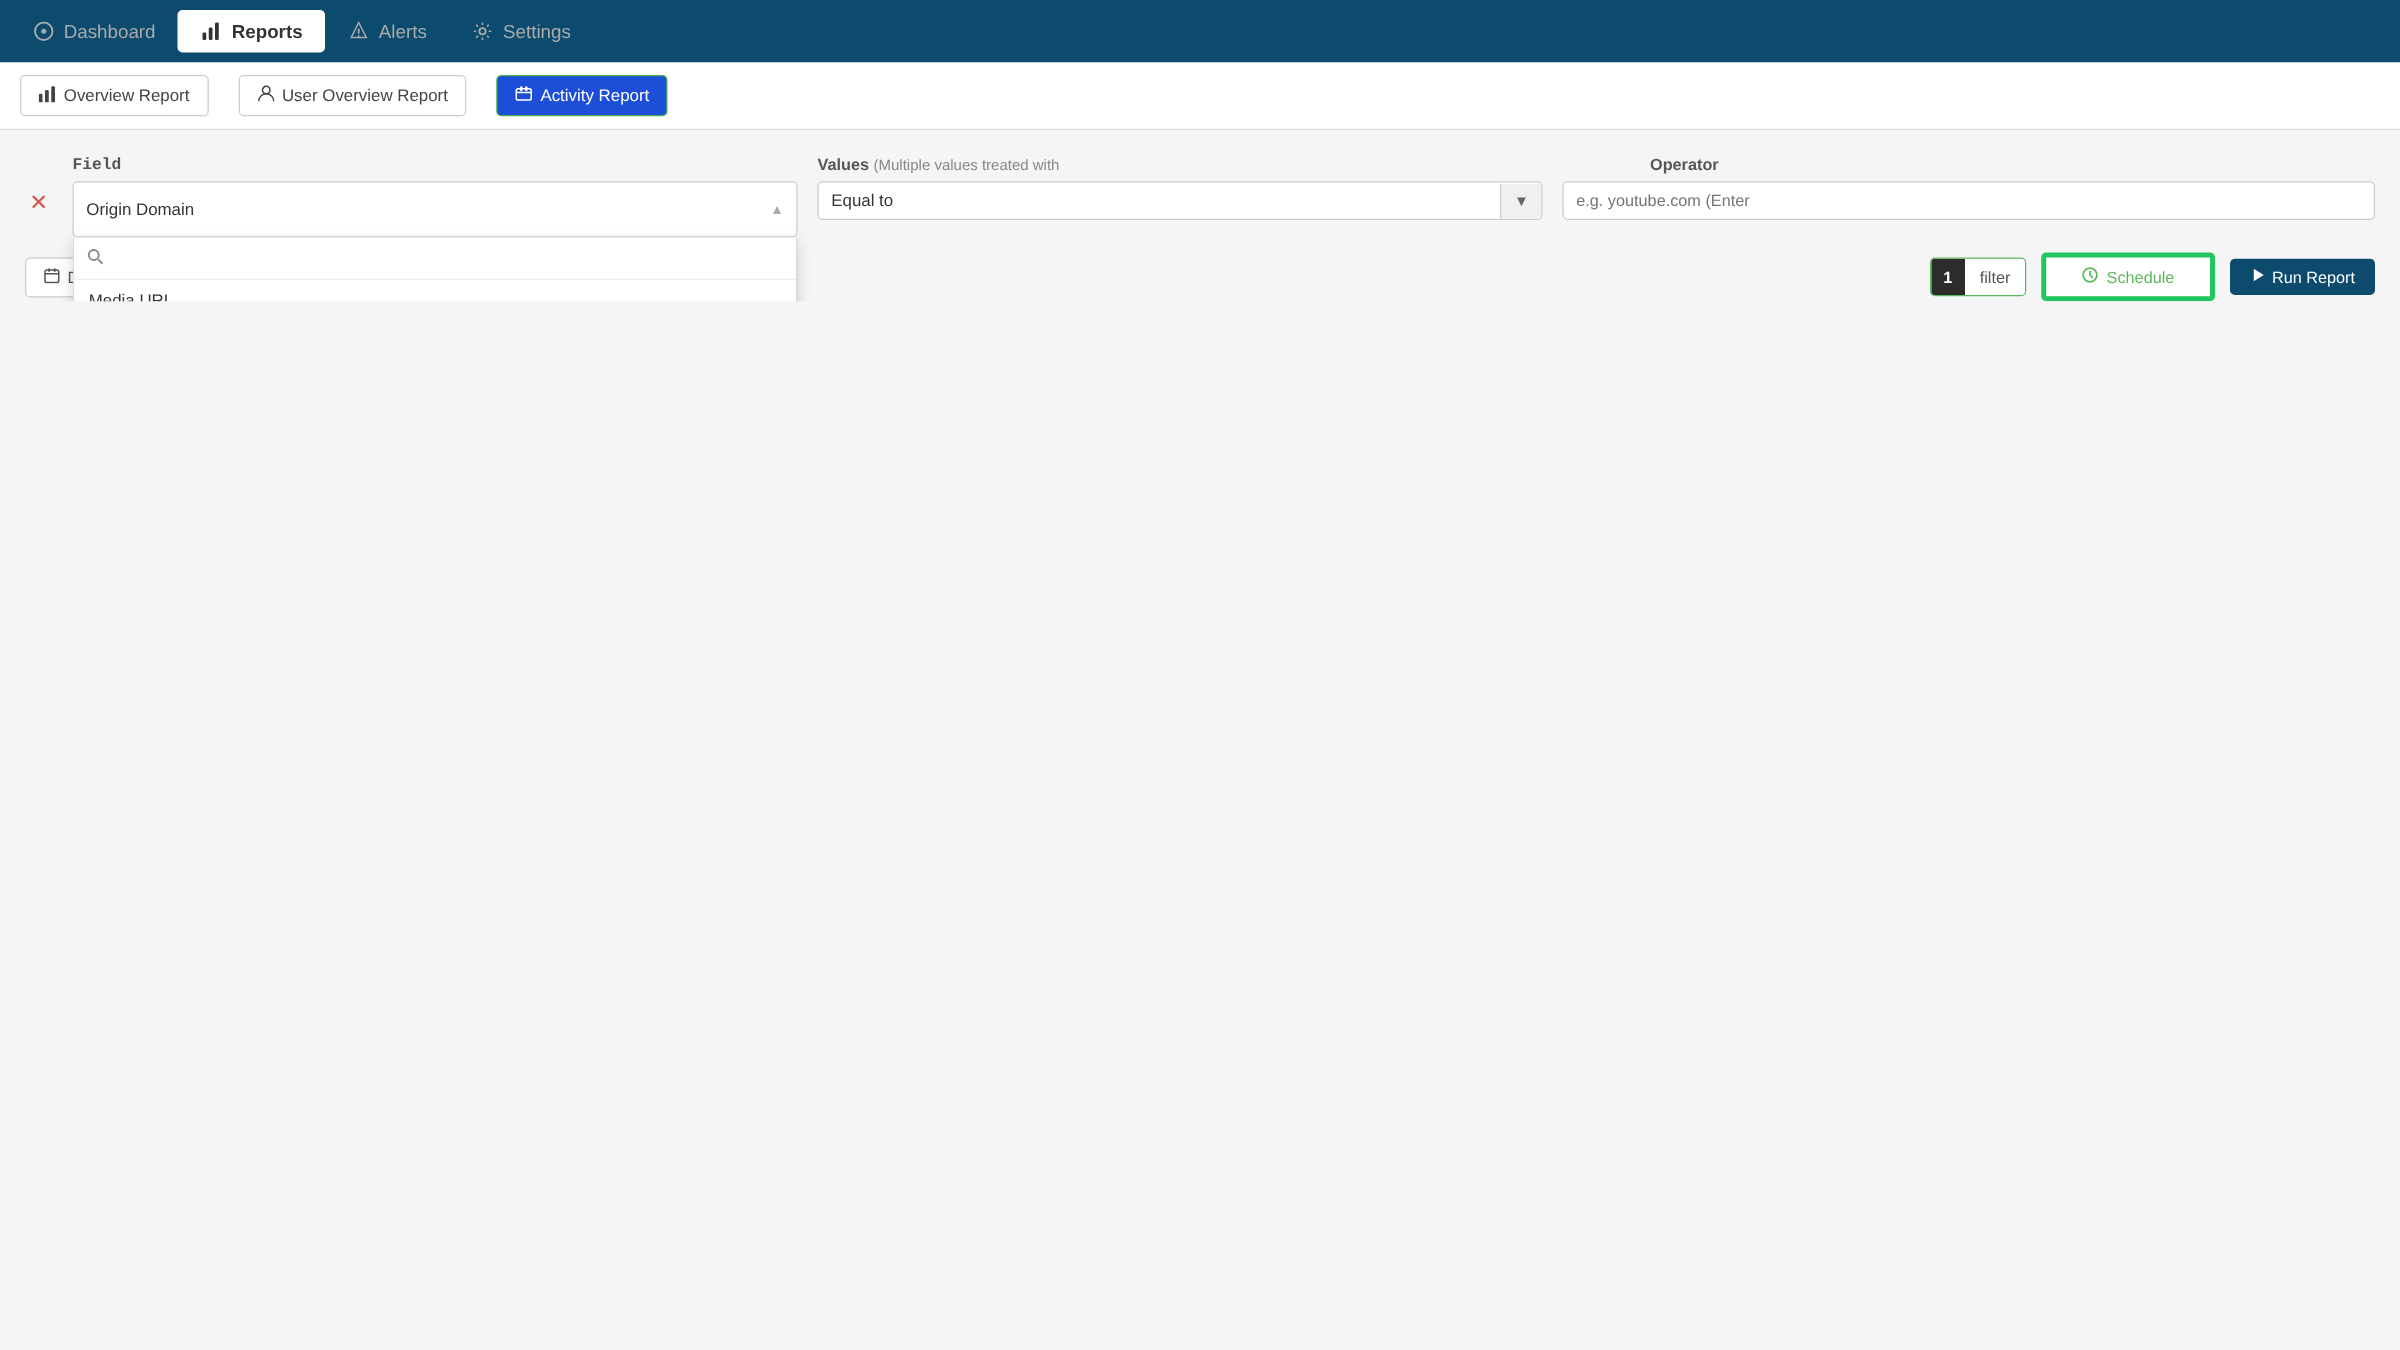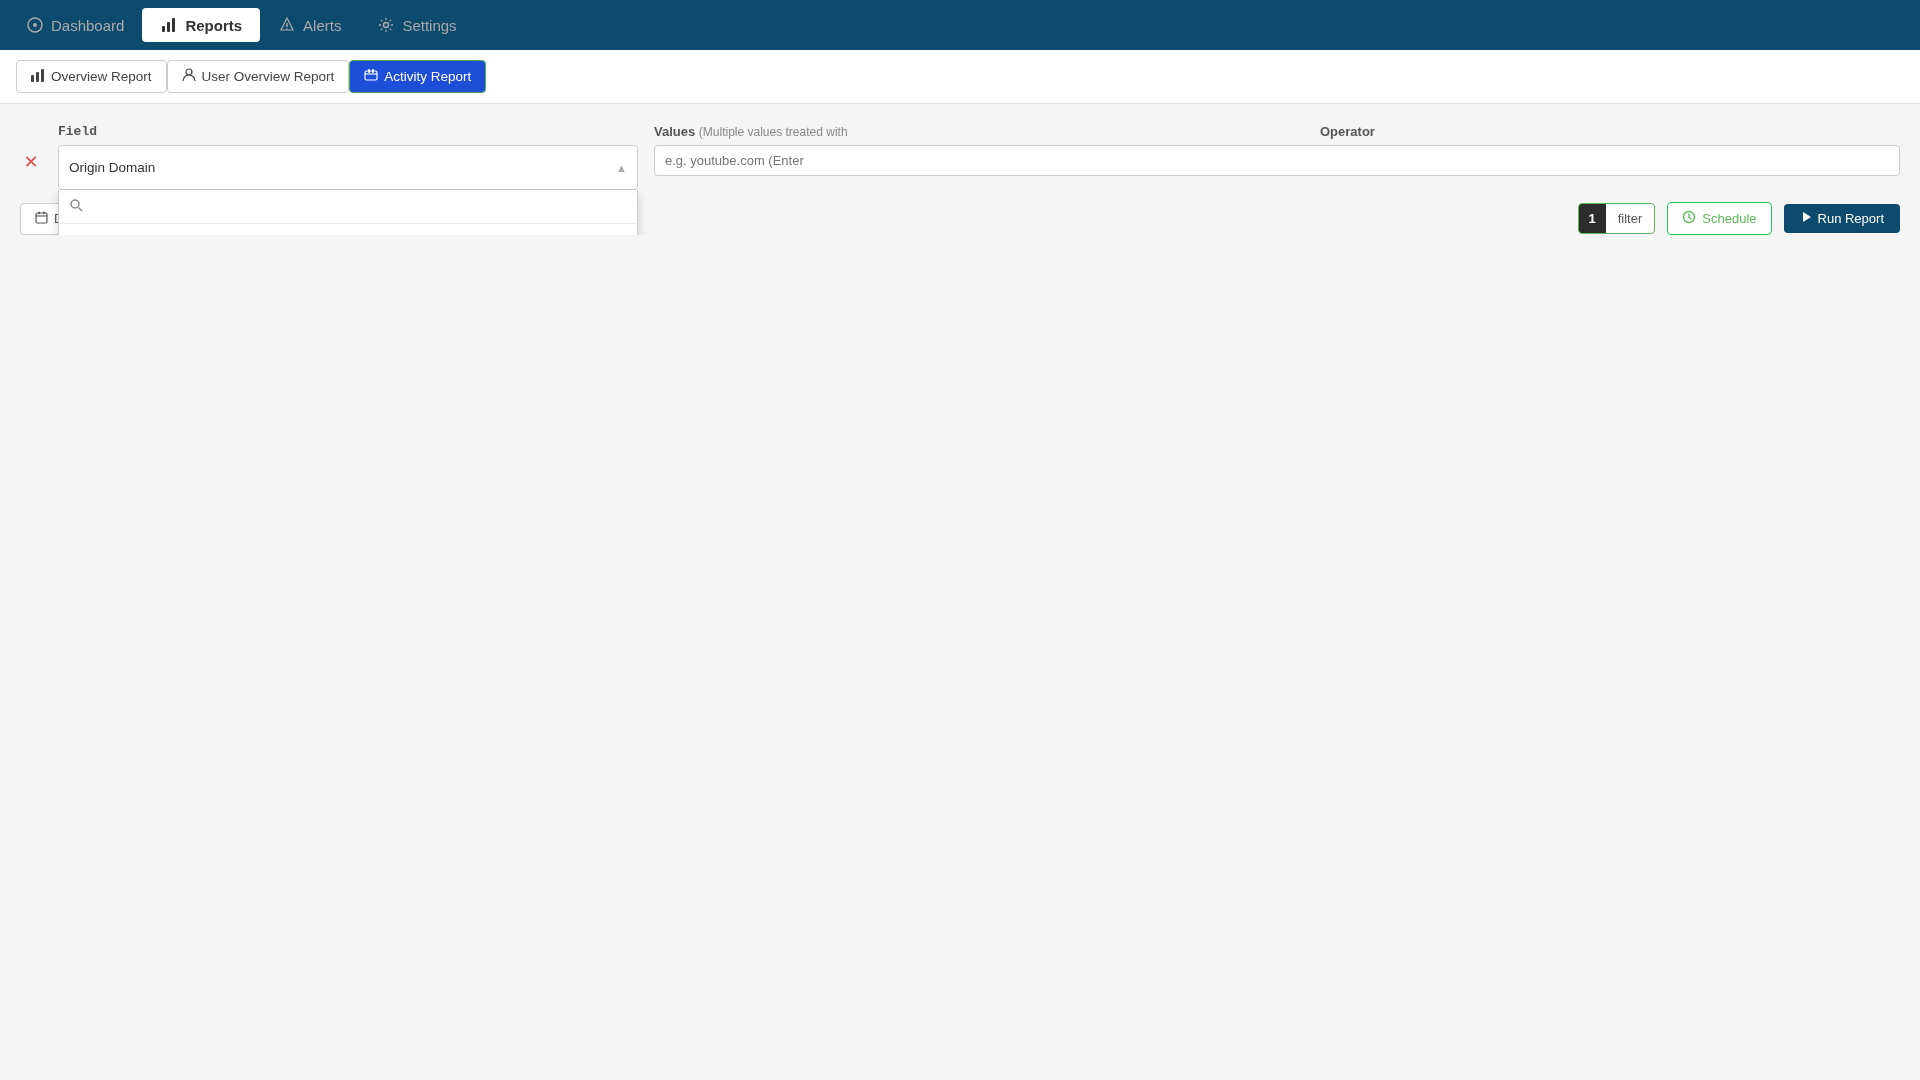--- a/index.html
+++ b/index.html
@@ -37,21 +37,21 @@
       justify-content: center;
     }
 
     
     .sub-nav {
       background: #fff;
       border-bottom: 1px solid #ddd;
       display: flex;
       align-items: center;
       padding: 10px 16px;
-      gap: 0;
+      gap: 24px;
     }
     .sub-nav-btn {
       display: flex;
       align-items: center;
       gap: 6px;
       padding: 7px 14px;
       border-radius: 4px;
       cursor: pointer;
       font-size: 13.5px;
       border: 1px solid #ccc;
@@ -253,22 +253,22 @@
       background: #2c2c2c;
       color: #fff;
       padding: 7px 10px;
       font-weight: bold;
     }
 
     .schedule-btn {
       display: flex;
       align-items: center;
       gap: 6px;
-      padding: 7px 14px;
-      border: 1px solid #22c55e;
+      padding: 7px 28px;
+      border: 4px solid #22c55e;
       border-radius: 4px;
       background: #fff;
       color: #5cb85c;
       font-size: 13px;
       cursor: pointer;
     }
 
     .run-report-btn {
       display: flex;
       align-items: center;
@@ -409,20 +409,31 @@
             <li>Media URL</li>
             <li>Media ID</li>
             <li>Media Title</li>
             <li>Media Category</li>
             <li class="highlighted">Media Channel</li>
             <li>Media Channel ID</li>
           </ul>
         </div>
       </div>
 
+      <div class="operator-container">
+        <div class="operator-select-wrapper">
+          <select style="border:none;outline:none;width:100%;padding:7px 10px;font-size:13.5px;color:#333;background:transparent;appearance:none;cursor:pointer;">
+            <option>Equal to</option>
+            <option>Not equal to</option>
+            <option>Contains</option>
+            <option>Does not contain</option>
+          </select>
+          <div class="operator-select-arrow">▼</div>
+        </div>
+      </div>
 
       <div class="values-container">
         <input type="text" class="values-input" placeholder="e.g. youtube.com (Enter" style="">
       </div>
     </div>
   </div>
 
   <div class="action-row">
     <button class="date-range-btn">
       <span>

